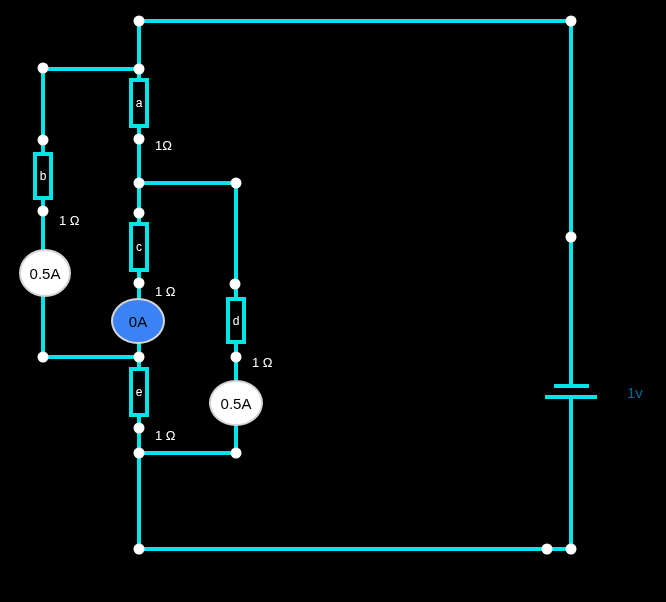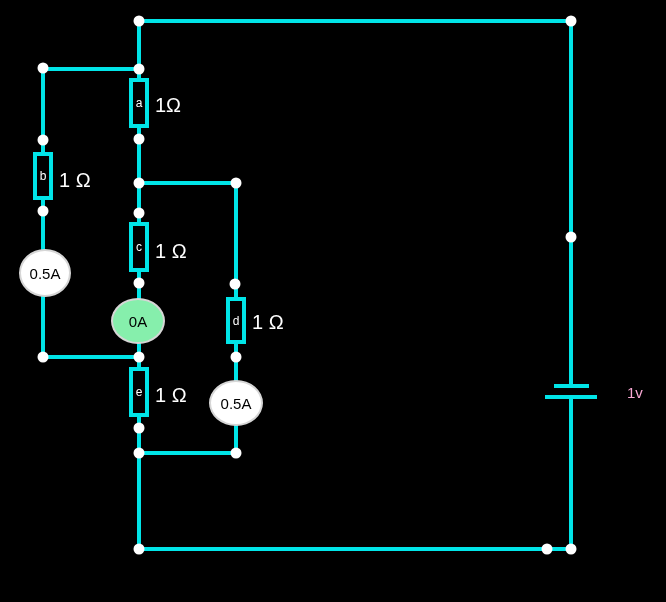--- a/index.html
+++ b/index.html
@@ -14,41 +14,42 @@
     position:absolute;z-index:2;
     box-sizing:border-box;
     background:#000;
     display:flex;align-items:center;justify-content:center;
   }
   .resistor-letter{
     color:#fff;font-size:12px;line-height:1;
   }
   .value-label{
     position:absolute;z-index:2;
-    color:#fff;font-size:20px;line-height:1;
+    color:#fff;font-size:13px;line-height:1;
     transform:translateY(-50%);
     white-space:pre;
+    margin-top:40px;
   }
   .node{
     position:absolute;z-index:4;
     width:11px;height:11px;border-radius:50%;
     transform:translate(-50%,-50%);
   }
   .meter{
     position:absolute;z-index:5;
     border-radius:50%;
     box-sizing:border-box;
     display:flex;align-items:center;justify-content:center;
     transform:translate(-50%,-50%);
     font-size:15px;color:#000;
   }
   .battery-plate{position:absolute;z-index:3;}
   .battery-label{
     position:absolute;z-index:3;
-    color:#f9a8d4;font-size:15px;line-height:1;
+    color:#0369a1;font-size:15px;line-height:1;
     transform:translateY(-50%);
   }
 </style>
 </head>
 <body>
 
 <div id="circuit" style="width: 666px; height: 602px; background: rgb(0, 0, 0);">
   <div class="battery-label" style="left: 627px; top: 392px;">1v</div>
 <div class="wire" style="left: 139px; top: 18.75px; width: 432px; height: 4.5px; background: rgb(0, 229, 232);"></div>
     <div class="wire" style="left: 43px; top: 66.75px; width: 96px; height: 4.5px; background: rgb(0, 229, 232);"></div>
@@ -102,17 +103,17 @@
     <div class="node" style="left: 43px; top: 357px; background: rgb(255, 255, 255);"></div>
     <div class="node" style="left: 139px; top: 357px; background: rgb(255, 255, 255);"></div>
     <div class="node" style="left: 236px; top: 357px; background: rgb(255, 255, 255);"></div>
     <div class="node" style="left: 139px; top: 428px; background: rgb(255, 255, 255);"></div>
     <div class="node" style="left: 139px; top: 453px; background: rgb(255, 255, 255);"></div>
     <div class="node" style="left: 236px; top: 453px; background: rgb(255, 255, 255);"></div>
     <div class="node" style="left: 139px; top: 549px; background: rgb(255, 255, 255);"></div>
     <div class="node" style="left: 547px; top: 549px; background: rgb(255, 255, 255);"></div>
     <div class="node" style="left: 571px; top: 549px; background: rgb(255, 255, 255);"></div>
     <div class="meter" style="left: 45px; top: 273px; width: 52px; height: 48px; background: rgb(255, 255, 255); border: 2px solid rgb(214, 214, 214); color: rgb(0, 0, 0);">0.5A</div>
-    <div class="meter" style="left: 138px; top: 321px; width: 54px; height: 46px; background: #86efac; border: 2px solid rgb(214, 214, 214); color: rgb(0, 0, 0);">0A</div>
+    <div class="meter" style="left: 138px; top: 321px; width: 54px; height: 46px; background: #3b82f6; border: 2px solid rgb(214, 214, 214); color: rgb(0, 0, 0);">0A</div>
     <div class="meter" style="left: 236px; top: 403px; width: 54px; height: 46px; background: rgb(255, 255, 255); border: 2px solid rgb(214, 214, 214); color: rgb(0, 0, 0);">0.5A</div>
     <div class="battery-plate" style="left: 553.5px; top: 383.75px; width: 35px; height: 4.5px; background: rgb(0, 229, 232);"></div>
     <div class="battery-plate" style="left: 545px; top: 394.75px; width: 52px; height: 4.5px; background: rgb(0, 229, 232);"></div>
   </div>
 
 </body></html>

